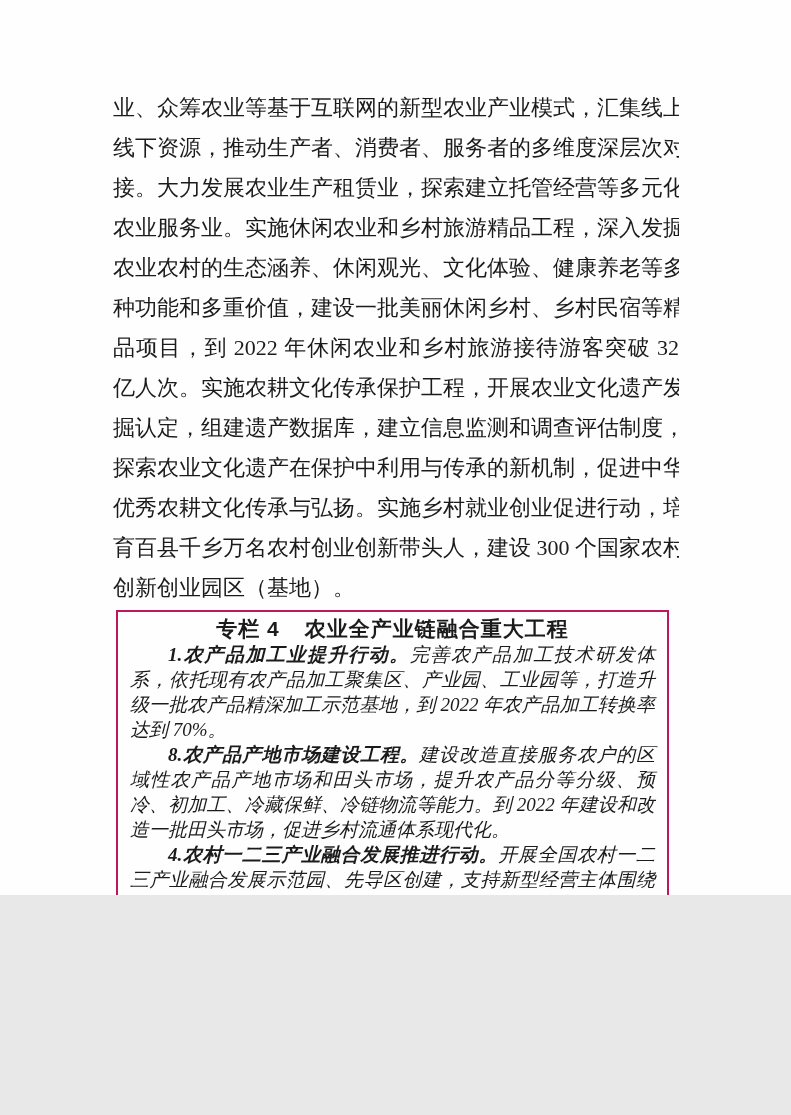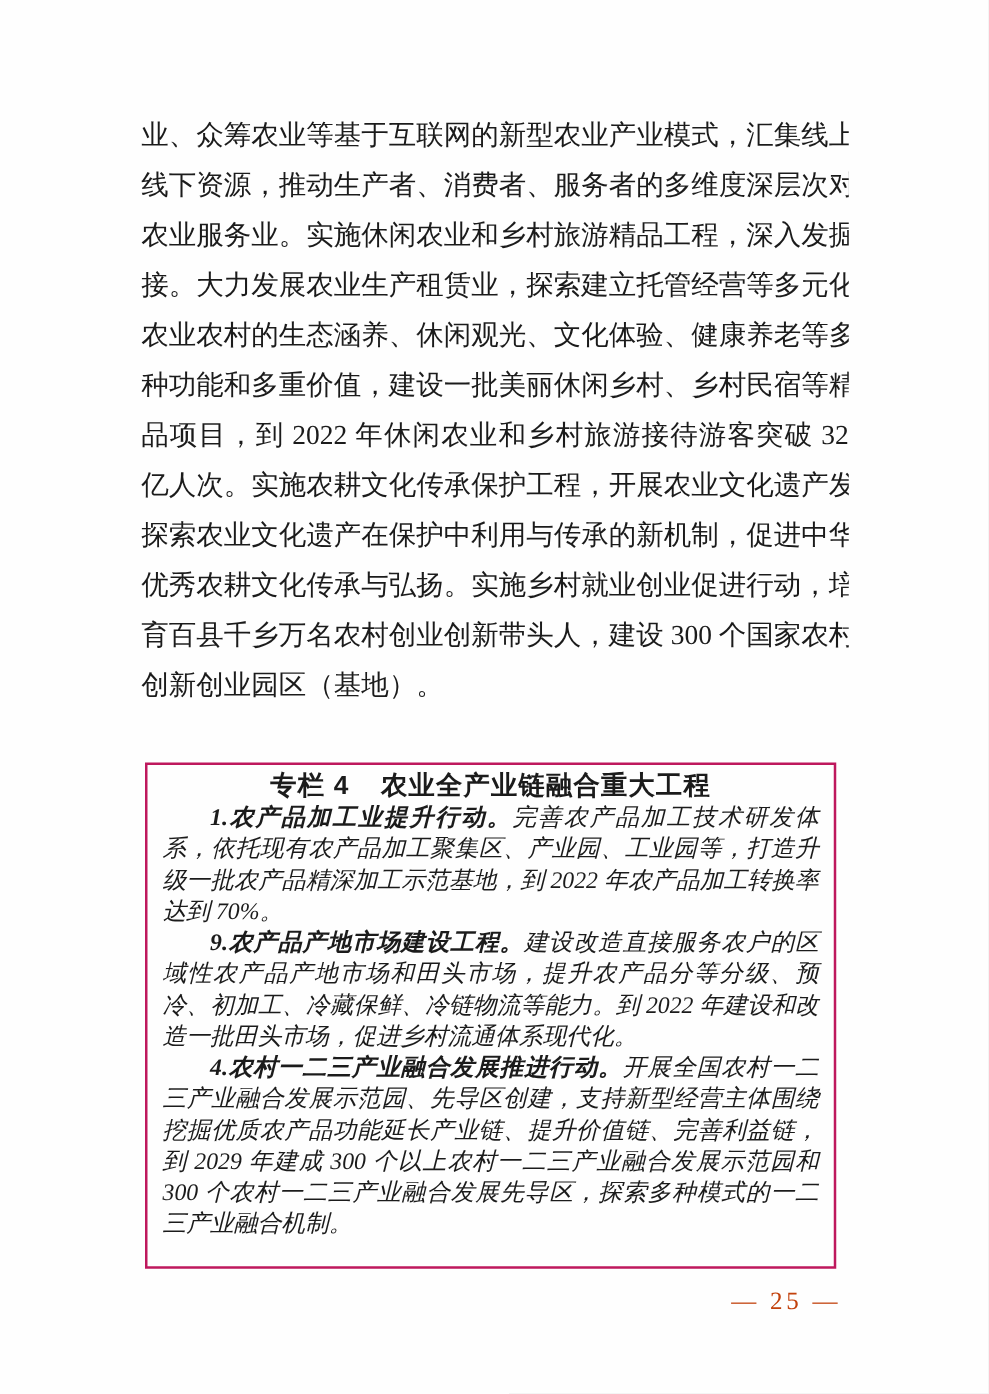--- a/index.html
+++ b/index.html
@@ -3,21 +3,21 @@
 <meta charset="utf-8">
 <style>
   html, body {
     margin: 0;
     padding: 0;
     background: #e8e8e8;
   }
   .page {
     position: relative;
     width: 791px;
-    height: 1115px;
+    height: 895px;
     margin: 0 auto;
     background: #fefefe;
     color: #1b1b1b;
     font-family: "Liberation Serif", "DejaVu Serif", serif;
     overflow: hidden;
   }
   
   .body-text {
     position: absolute;
     left: 113px;
@@ -81,38 +81,39 @@
   }
 </style>
 </head>
 <body>
 
 <div class="page">
 
   <div class="body-text">
       <div class="line">业、众筹农业等基于互联网的新型农业产业模式，汇集线上</div>
       <div class="line">线下资源，推动生产者、消费者、服务者的多维度深层次对</div>
+      <div class="line">接。大力发展农业生产租赁业，探索建立托管经营等多元化</div>
       <div class="line">农业服务业。实施休闲农业和乡村旅游精品工程，深入发掘</div>
-      <div class="line">接。大力发展农业生产租赁业，探索建立托管经营等多元化</div>
       <div class="line">农业农村的生态涵养、休闲观光、文化体验、健康养老等多</div>
       <div class="line">种功能和多重价值，建设一批美丽休闲乡村、乡村民宿等精</div>
       <div class="line">品项目，到 2022 年休闲农业和乡村旅游接待游客突破 32</div>
       <div class="line">亿人次。实施农耕文化传承保护工程，开展农业文化遗产发</div>
+      <div class="line">掘认定，组建遗产数据库，建立信息监测和调查评估制度，</div>
       <div class="line">探索农业文化遗产在保护中利用与传承的新机制，促进中华</div>
       <div class="line">优秀农耕文化传承与弘扬。实施乡村就业创业促进行动，培</div>
       <div class="line">育百县千乡万名农村创业创新带头人，建设 300 个国家农村</div>
       <div class="line last">创新创业园区（基地）。</div>
     </div>
 
   <div class="panel">
     <div class="panel-title">
       <span class="title-prefix">专栏 4</span><span class="title-main">农业全产业链融合重大工程</span>
     </div>
     <div class="panel-body">
         <p class="panel-para"><span class="panel-heading">1.农产品加工业提升行动。</span><span>完善农产品加工技术研发体系，依托现有农产品加工聚集区、产业园、工业园等，打造升级一批农产品精深加工示范基地，到 2022 年农产品加工转换率达到 70%。</span></p>
-        <p class="panel-para"><span class="panel-heading">9.农产品产地市场建设工程。</span><span>建设改造直接服务农户的区域性农产品产地市场和田头市场，提升农产品分等分级、预冷、初加工、冷藏保鲜、冷链物流等能力。到 2022 年建设和改造一批田头市场，促进乡村流通体系现代化。</span></p>
+        <p class="panel-para"><span class="panel-heading">8.农产品产地市场建设工程。</span><span>建设改造直接服务农户的区域性农产品产地市场和田头市场，提升农产品分等分级、预冷、初加工、冷藏保鲜、冷链物流等能力。到 2022 年建设和改造一批田头市场，促进乡村流通体系现代化。</span></p>
         <p class="panel-para"><span class="panel-heading">4.农村一二三产业融合发展推进行动。</span><span>开展全国农村一二三产业融合发展示范园、先导区创建，支持新型经营主体围绕挖掘优质农产品功能延长产业链、提升价值链、完善利益链，到 2029 年建成 300 个以上农村一二三产业融合发展示范园和 300 个农村一二三产业融合发展先导区，探索多种模式的一二三产业融合机制。</span></p>
       </div>
   </div>
 
   <div class="page-number">— 25 —</div>
 
 </div>
 
 </body></html>

